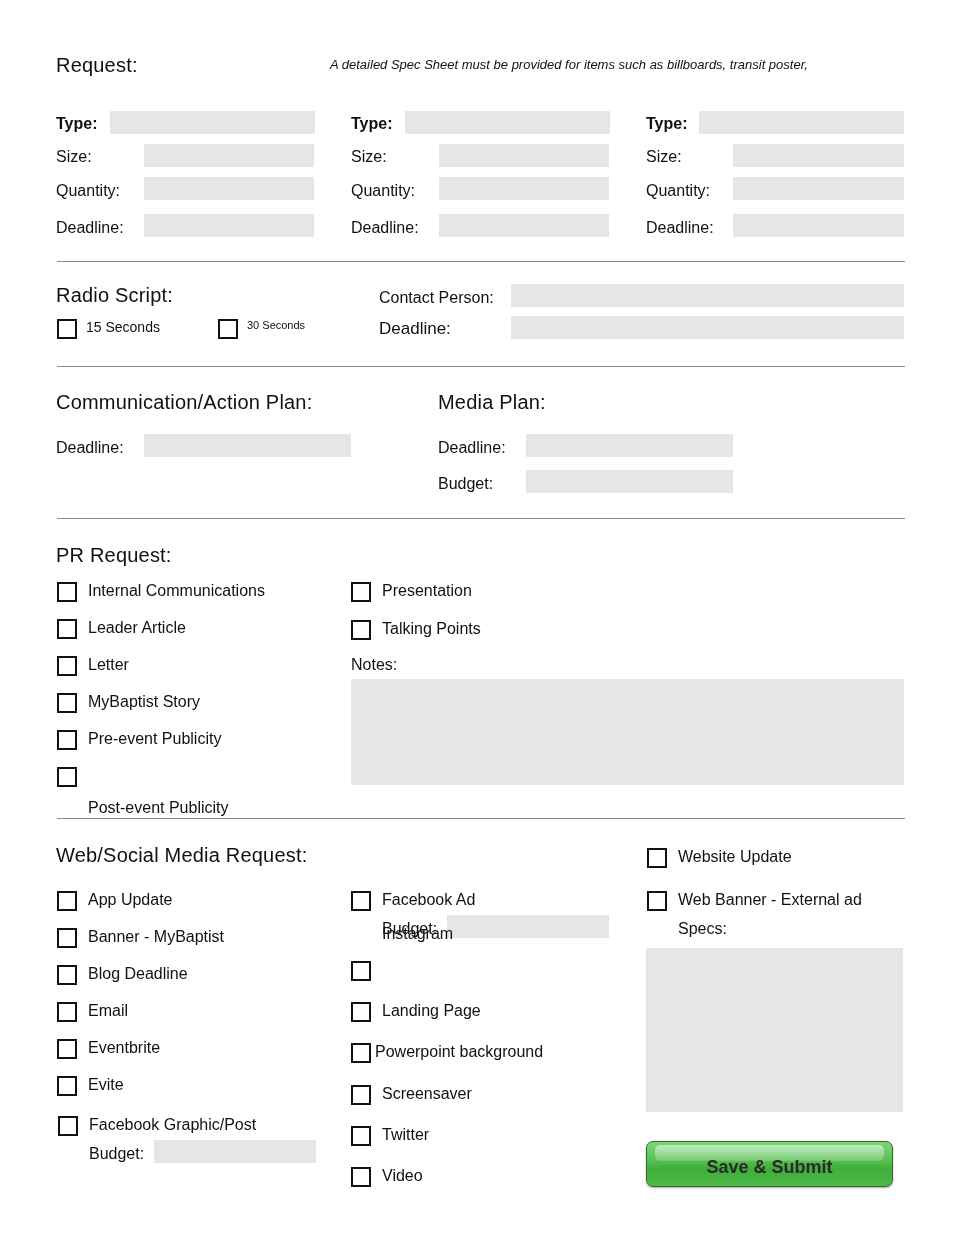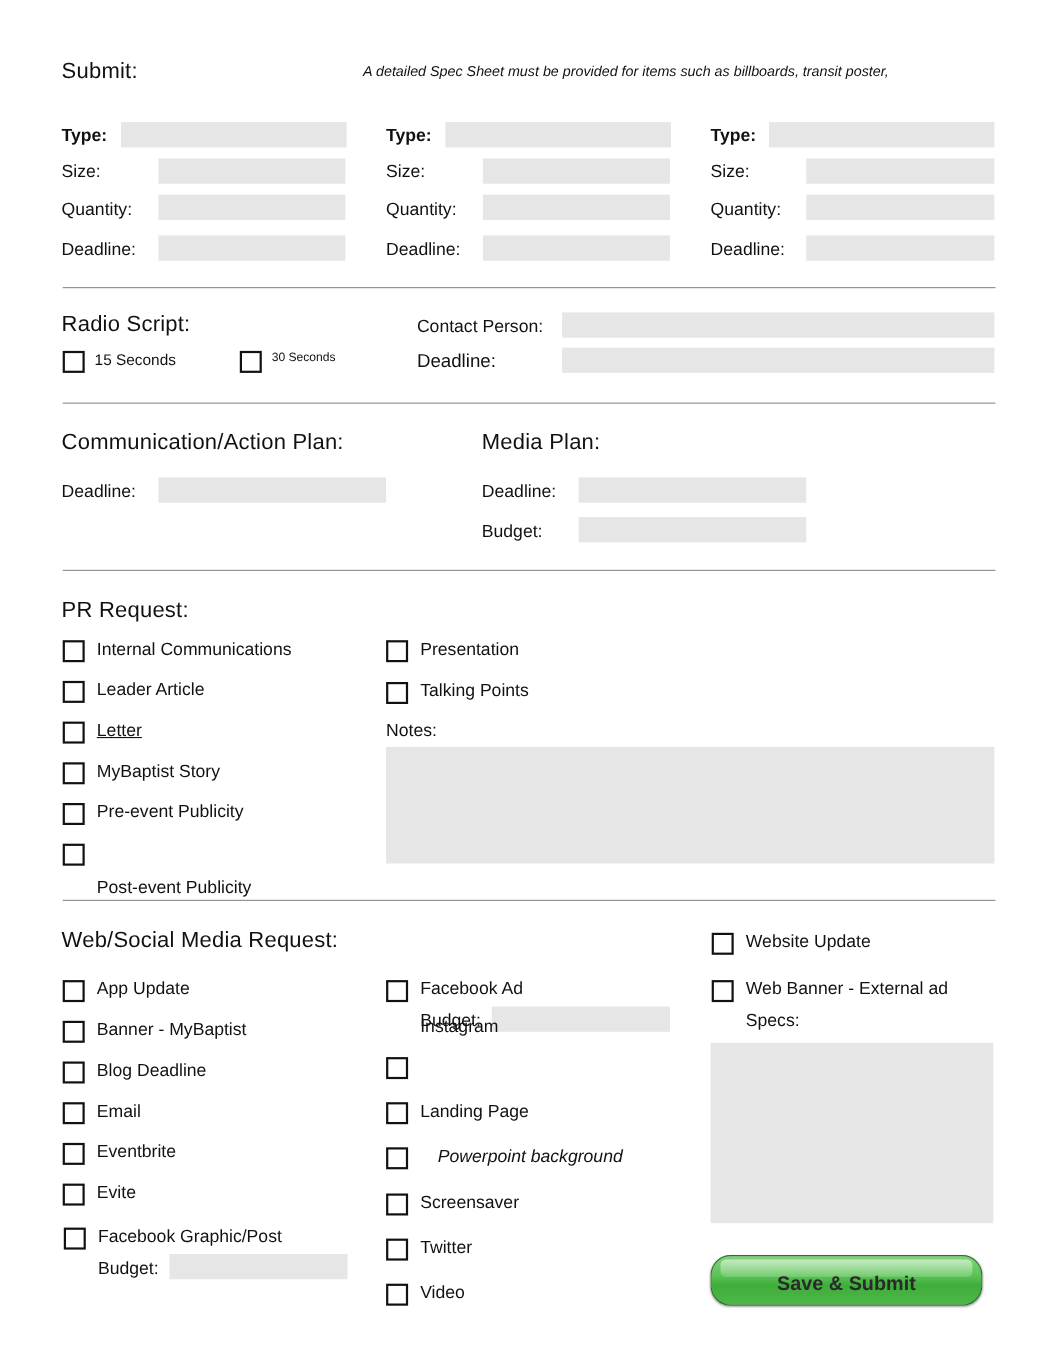--- a/index.html
+++ b/index.html
@@ -8,30 +8,30 @@
   .abs { position:absolute; }
   .h { font-size:20px; font-weight:normal; color:#111; letter-spacing:0.2px; }
   .lbl { font-size:16px; color:#111; }
   .lbl.b { font-weight:bold; font-size:16px; }
   .note { font-size:13px; font-style:italic; color:#111; line-height:17px; }
   .field { background:#e6e6e7; height:23px; }
   .rule { height:1px; background:#8a8a8a; left:57px; width:848px; }
   .cb { width:16px; height:16px; border:2px solid #111; background:#fff; box-sizing:content-box; }
   .cbl { font-size:16px; color:#111; white-space:nowrap; }
   .btn { background:linear-gradient(#7fd47a 0%, #5cc256 40%, #3fae3a 60%, #4db848 100%);
-         border:1px solid #2f6e2c; border-radius:18px; box-shadow:0 1px 2px rgba(0,0,0,0.35);
+         border:1px solid #2f6e2c; border-radius:7px; box-shadow:0 1px 2px rgba(0,0,0,0.35);
          display:flex; align-items:center; justify-content:center; cursor:pointer; }
   .btn .shine { position:absolute; left:8px; right:8px; top:3px; height:16px; border-radius:5px;
          background:linear-gradient(rgba(255,255,255,0.55), rgba(255,255,255,0.15)); }
   .btn span.t { position:relative; font-size:18px; font-weight:bold; color:#2a2a2a; margin-top:6px; }
 </style>
 </head>
 <body>
 
-<div class="abs h" style="left:56px;top:54px;">Submit:</div>
+<div class="abs h" style="left:56px;top:54px;">Request:</div>
 <div class="abs note" style="left:330px;top:56px;">
   <div>A detailed Spec Sheet must be provided for items such as billboards, transit poster,</div>
 </div>
 
 <div class="abs lbl b" style="left:56px;top:115px;">Type:</div>
 <div class="abs field" style="left:110px;top:111px;width:205px;"></div>
 <div class="abs lbl" style="left:56px;top:148px;">Size:</div>
 <div class="abs field" style="left:144px;top:144px;width:170px;"></div>
 <div class="abs lbl" style="left:56px;top:182px;">Quantity:</div>
 <div class="abs field" style="left:144px;top:177px;width:170px;"></div>
@@ -82,21 +82,21 @@
 
 <div class="abs rule" style="top:518px;"></div>
 
 <div class="abs h" style="left:56px;top:544px;">PR Request:</div>
 
 <div class="abs cb" style="left:57px;top:582px;"></div>
 <div class="abs cbl" style="left:88px;top:582px;">Internal Communications</div>
 <div class="abs cb" style="left:57px;top:619px;"></div>
 <div class="abs cbl" style="left:88px;top:619px;">Leader Article</div>
 <div class="abs cb" style="left:57px;top:656px;"></div>
-<div class="abs cbl" style="left:88px;top:656px;text-decoration:underline;">Letter</div>
+<div class="abs cbl" style="left:88px;top:656px;">Letter</div>
 <div class="abs cb" style="left:57px;top:693px;"></div>
 <div class="abs cbl" style="left:88px;top:693px;">MyBaptist Story</div>
 <div class="abs cb" style="left:57px;top:730px;"></div>
 <div class="abs cbl" style="left:88px;top:730px;">Pre-event Publicity</div>
 <div class="abs cb" style="left:57px;top:767px;"></div>
 <div class="abs cbl" style="left:88px;top:799px;">Post-event Publicity</div>
 
 <div class="abs cb" style="left:351px;top:582px;"></div>
 <div class="abs cbl" style="left:382px;top:582px;">Presentation</div>
 <div class="abs cb" style="left:351px;top:620px;"></div>
@@ -127,21 +127,21 @@
 
 <div class="abs cb" style="left:351px;top:891px;"></div>
 <div class="abs cbl" style="left:382px;top:891px;">Facebook Ad</div>
 <div class="abs lbl" style="left:382px;top:920px;">Budget:</div>
 <div class="abs field" style="left:447px;top:915px;width:162px;"></div>
 <div class="abs cb" style="left:351px;top:961px;"></div>
 <div class="abs cbl" style="left:382px;top:925px;">Instagram</div>
 <div class="abs cb" style="left:351px;top:1002px;"></div>
 <div class="abs cbl" style="left:382px;top:1002px;">Landing Page</div>
 <div class="abs cb" style="left:351px;top:1043px;"></div>
-<div class="abs cbl" style="left:398px;top:1043px;font-style:italic;">Powerpoint background</div>
+<div class="abs cbl" style="left:375px;top:1043px;">Powerpoint background</div>
 <div class="abs cb" style="left:351px;top:1085px;"></div>
 <div class="abs cbl" style="left:382px;top:1085px;">Screensaver</div>
 <div class="abs cb" style="left:351px;top:1126px;"></div>
 <div class="abs cbl" style="left:382px;top:1126px;">Twitter</div>
 <div class="abs cb" style="left:351px;top:1167px;"></div>
 <div class="abs cbl" style="left:382px;top:1167px;">Video</div>
 
 <div class="abs cb" style="left:647px;top:848px;"></div>
 <div class="abs cbl" style="left:678px;top:848px;">Website Update</div>
 <div class="abs cb" style="left:647px;top:891px;"></div>

